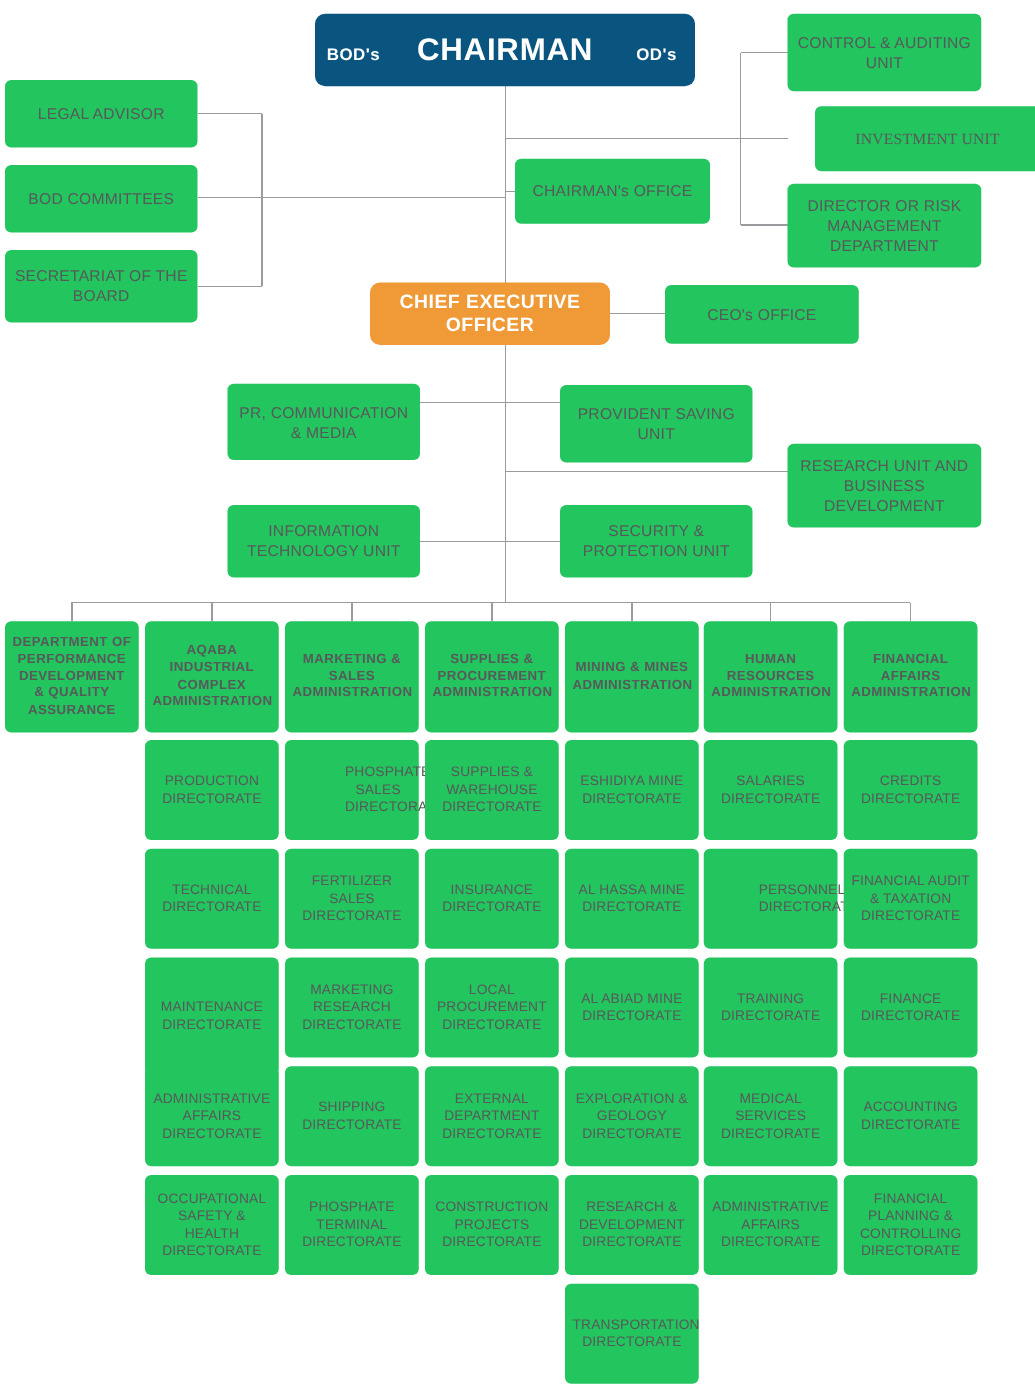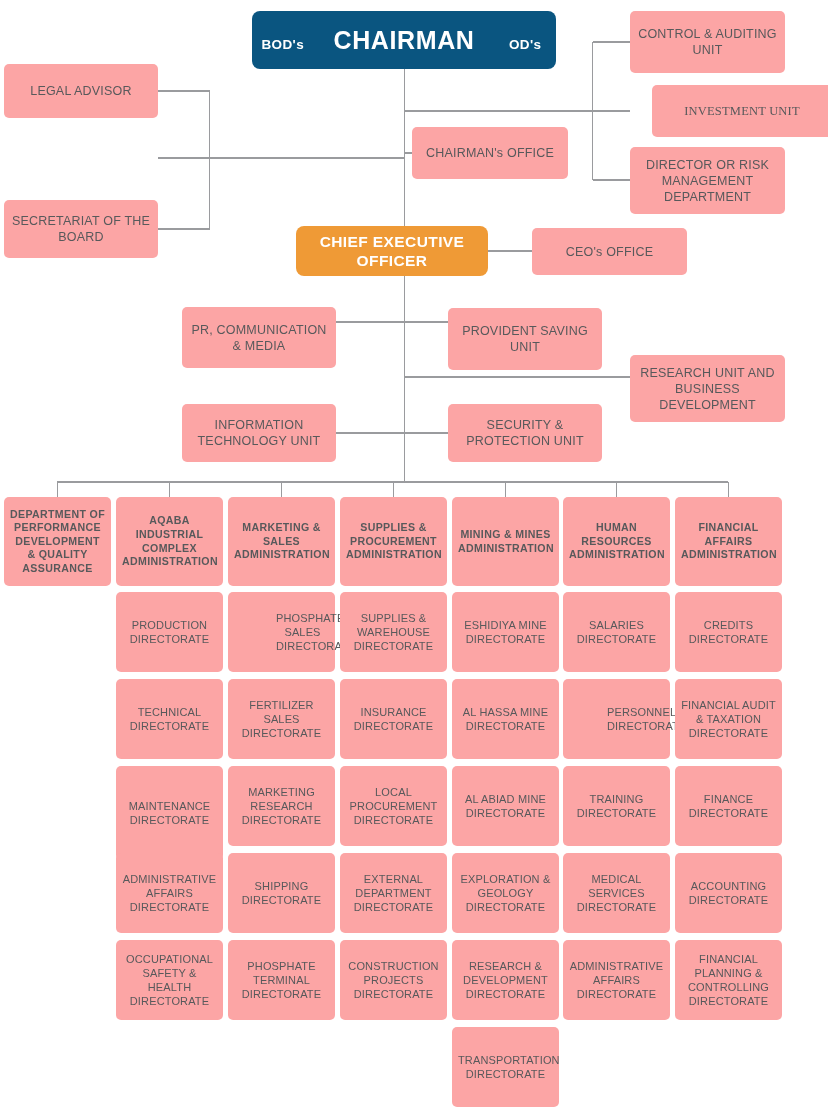--- a/index.html
+++ b/index.html
@@ -35,21 +35,21 @@
     text-align: center;
     border-radius: 5px;
     background: #d2d3d5;
     color: #58595b;
     line-height: 1.28;
     padding: 2px 6px;
     letter-spacing: .2px;
   }
   .node span { display: block; width: 100%; }
 
-  .node.grey      { background: #fca5a5; }
+  .node.grey      { background: #22c55e; }
   .node.chairman  { background: #0a5580; border-radius: 8px; color: #ffffff; }
   .node.ceo       { background: #ef9a36; border-radius: 8px; color: #ffffff; }
   .t12  { font-size: 12.5px; }
   .t10b { font-size: 10.6px; font-weight: bold; letter-spacing: .35px; }
   .t11g { font-size: 11px; letter-spacing: .15px; }
 
   
   .chairman-inner {
     display: flex;
     align-items: baseline;
@@ -126,20 +126,23 @@
     <div class="chairman-inner">
       <span class="bod-label">BOD's</span>
       <span class="chairman-title" style="width:auto;">CHAIRMAN</span>
       <span class="od-label">OD's</span>
     </div>
   </div>
 
   <div class="node grey t12" style="left:4px; top:64px; width:154px; height:54px;">
     <span>LEGAL ADVISOR</span>
   </div>
+  <div class="node grey t12" style="left:4px; top:132px; width:154px; height:54px;">
+    <span>BOD COMMITTEES</span>
+  </div>
   <div class="node grey t12" style="left:4px; top:200px; width:154px; height:58px;">
     <span>SECRETARIAT OF THE BOARD</span>
   </div>
 
   <div class="node grey t12" style="left:630px; top:11px; width:155px; height:62px;">
     <span>CONTROL &amp; AUDITING UNIT</span>
   </div>
   <div class="node grey t12" style="left:652px; top:85px; width:180px; height:52px;font-family:Liberation Serif, serif;">
     <span>INVESTMENT UNIT</span>
   </div>

